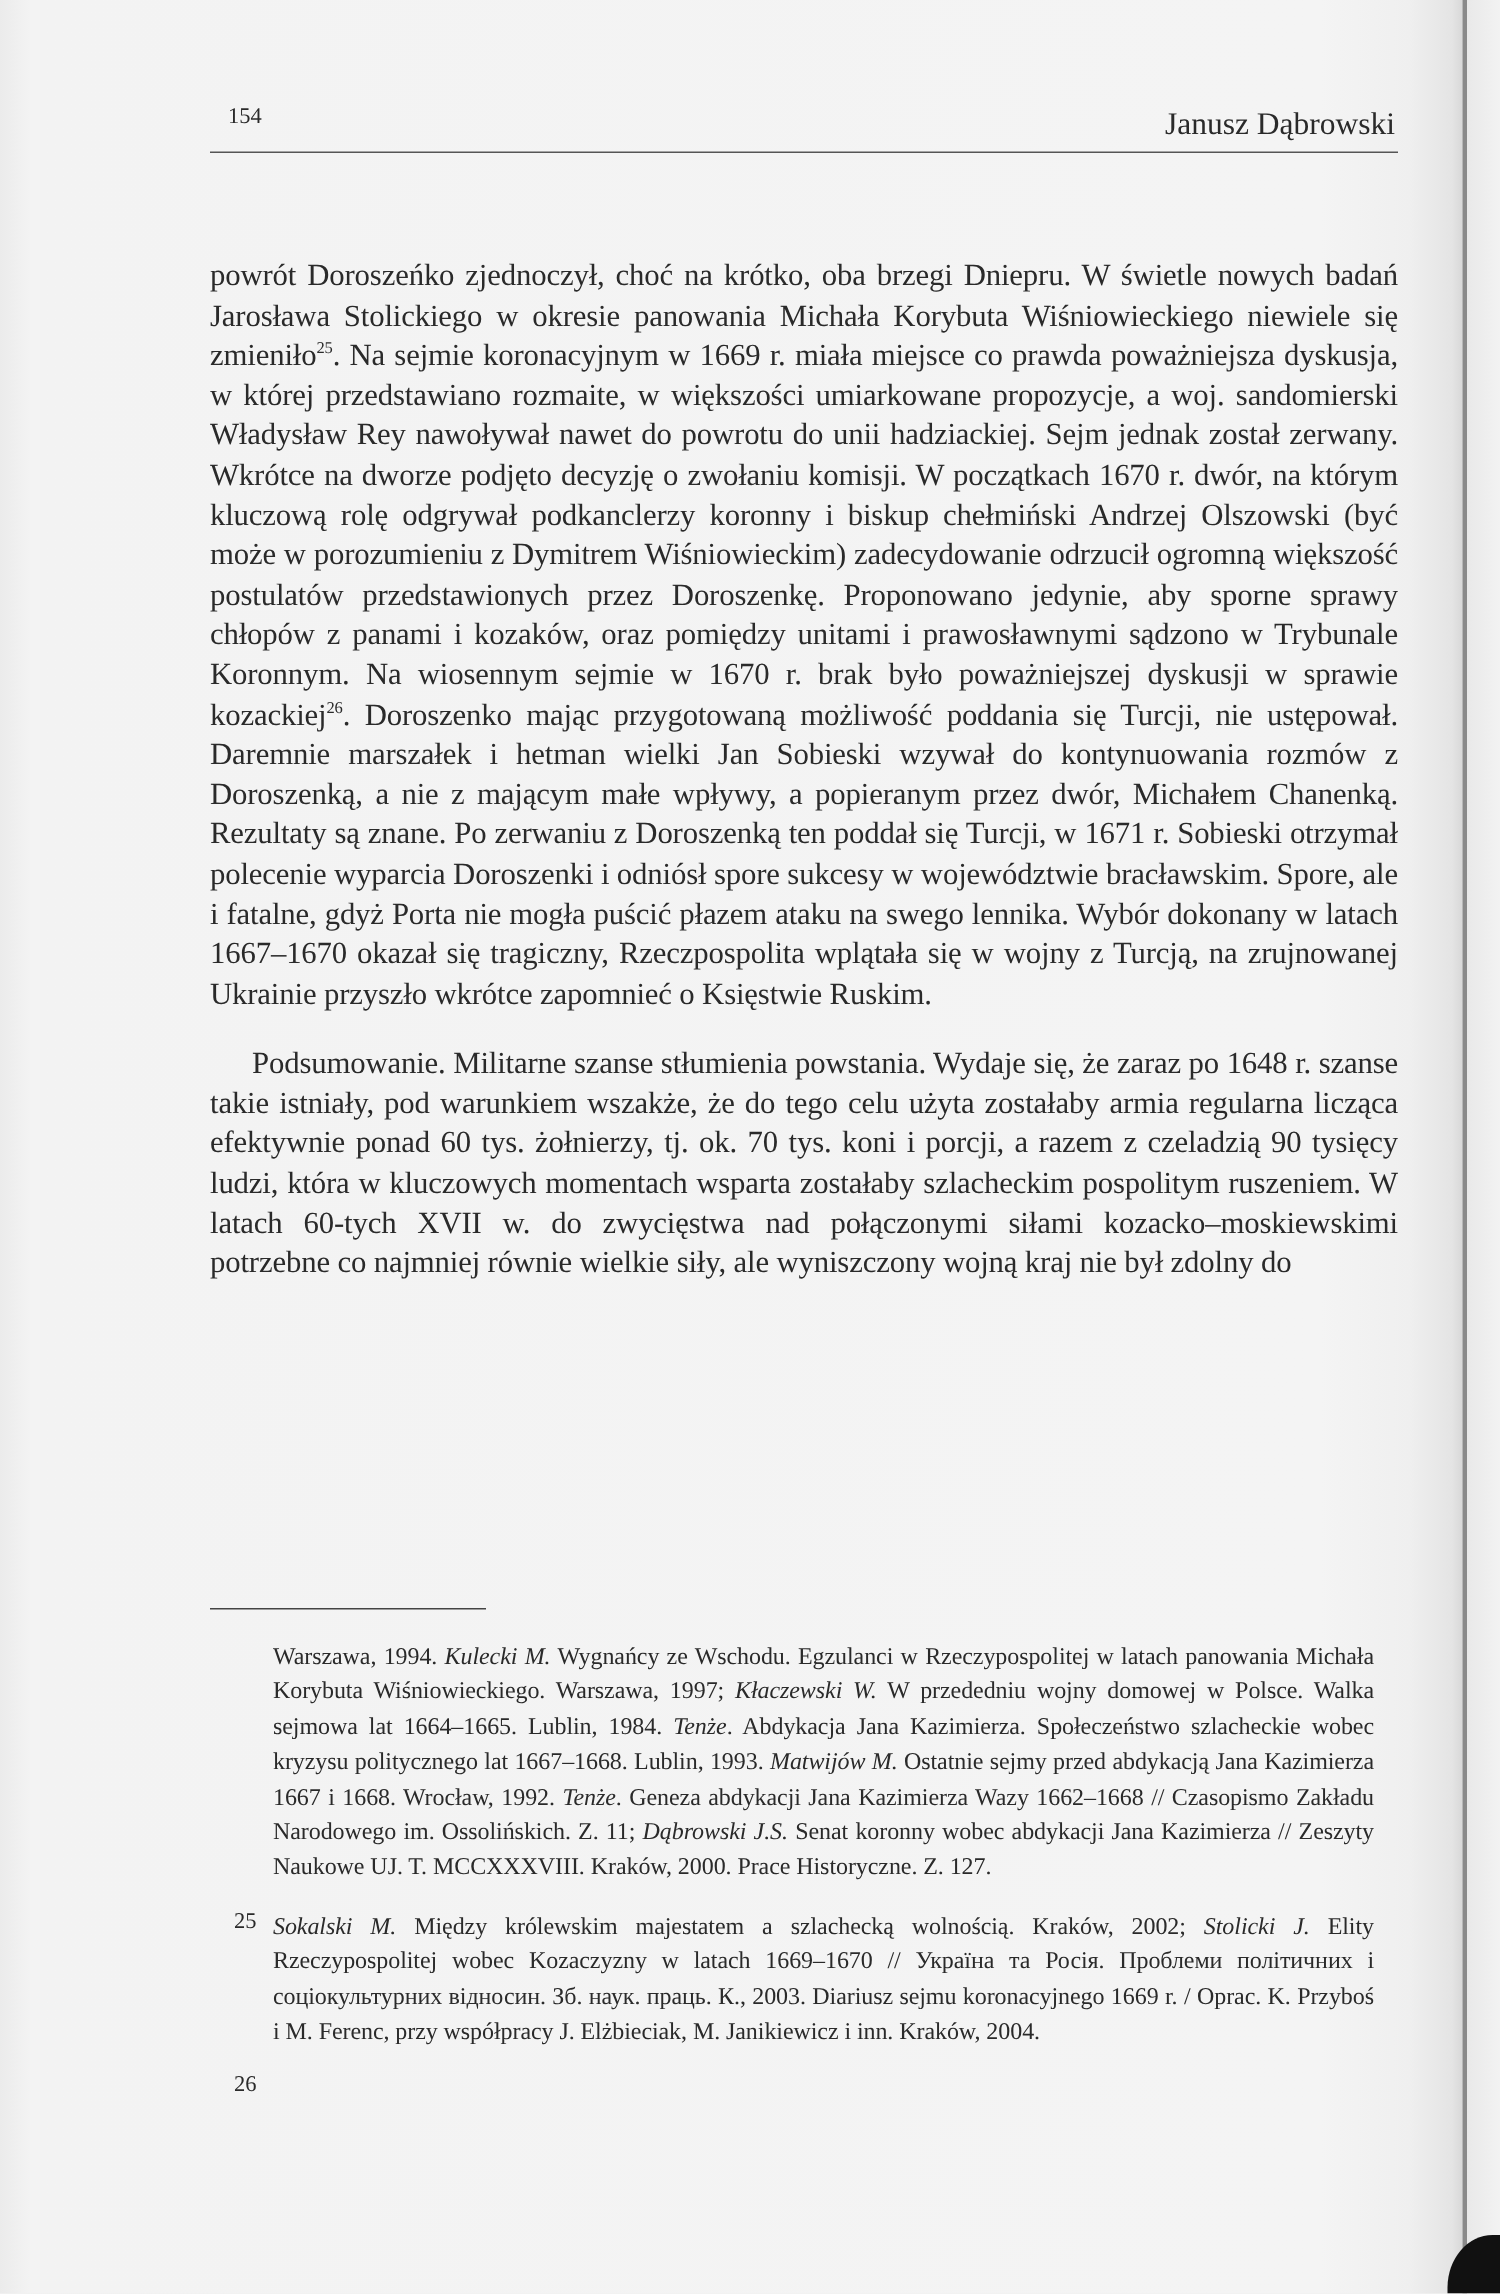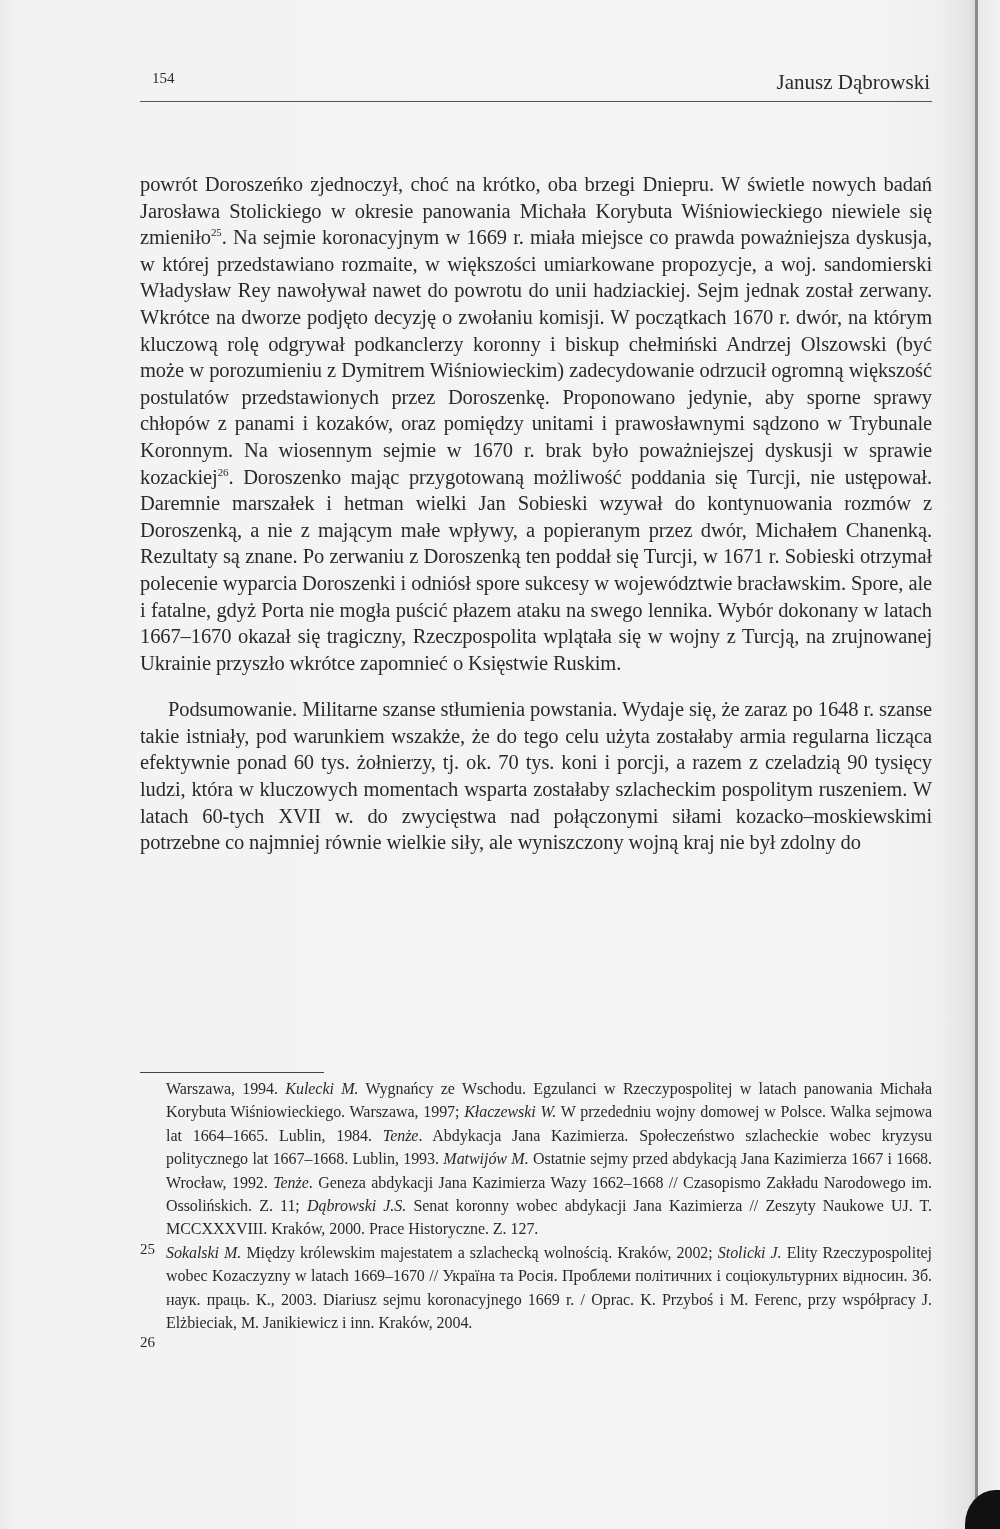--- a/index.html
+++ b/index.html
@@ -45,21 +45,21 @@
     .body-text .bold { font-weight: normal; }
     sup { font-size: 11px; line-height: 0; vertical-align: 8px; }
     .fn-rule {
       position: absolute; left: 140px; top: 1072px; width: 184px; height: 0;
       border-top: 1.2px solid #444;
     }
     .footnotes {
       position: absolute; left: 140px; top: 1077px; width: 792px;
       font-size: 16px; line-height: 23.4px; text-align: justify; letter-spacing: -0.05px;
     }
-    .fn { position: relative; padding-left: 26px; margin: 0; }
+    .fn { position: relative; padding-left: 26px; margin: 16px; }
     .fn-num { position: absolute; left: 0; top: -3px; font-size: 15px; }
     .fn i { font-style: italic; }
   </style>
 </head>
 <body>
 
 <div class="page"></div>
 <div class="page-edge"></div>
 <div class="next-page"></div>
 <div class="corner-shadow"></div>

